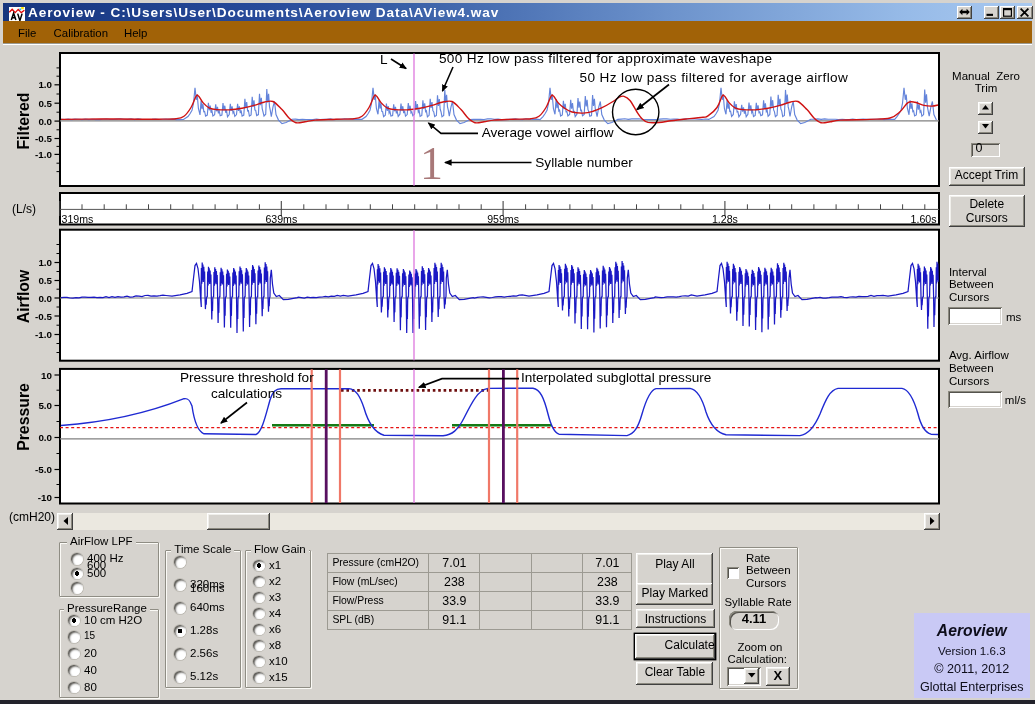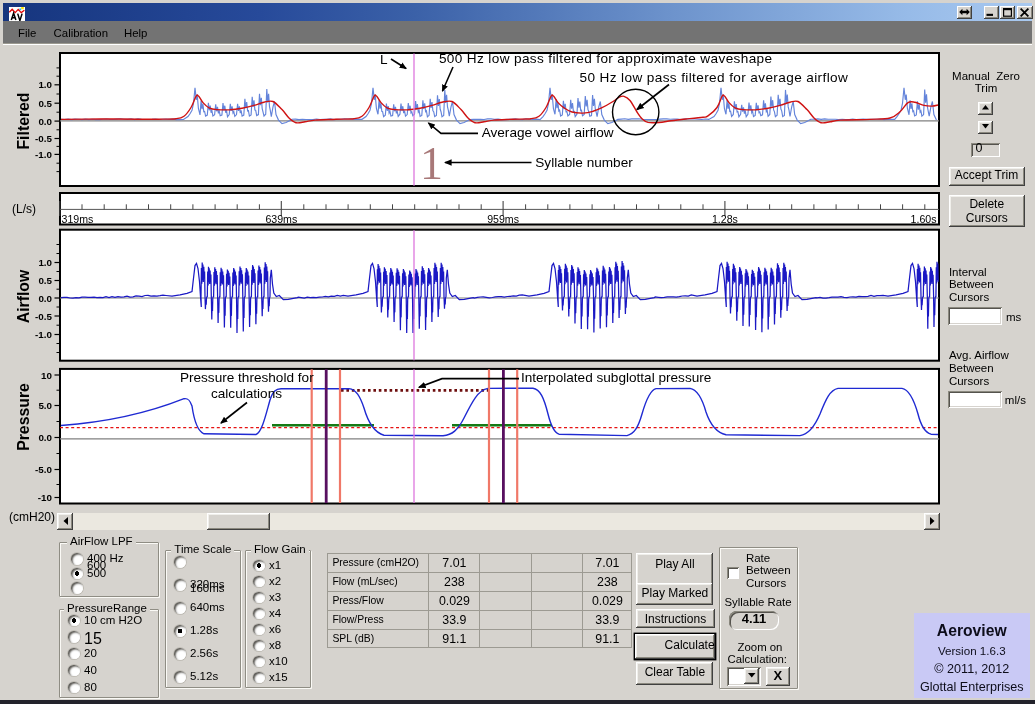--- a/index.html
+++ b/index.html
@@ -3,21 +3,21 @@
 <style>
 *{margin:0;padding:0;box-sizing:border-box;}
 html,body{width:1035px;height:704px;overflow:hidden;}
 body{font-family:"Liberation Sans",sans-serif;background:#d6d3ce;position:relative;}
 #root{position:absolute;left:0;top:0;width:1035px;height:704px;background:#d6d3ce;}
 #tbar{position:absolute;left:3px;top:3px;width:1029px;height:17.5px;
  background:linear-gradient(90deg,#16357e 0%,#274a9a 25%,#3b61a8 40%,#6d93cc 65%,#97bbe8 88%,#a9c9f0 100%);}
 #ttext{position:absolute;left:25px;top:2px;color:#fff;font-size:13.6px;font-weight:bold;letter-spacing:0.9px;}
 .cbtn{position:absolute;top:2.5px;width:15.5px;height:13.5px;background:#d6d3ce;text-align:center;
  box-shadow:inset -1px -1px 0 #404040,inset 1px 1px 0 #fff,inset -2px -2px 0 #8b897f;}
-#menu{position:absolute;left:3px;top:20.5px;width:1029px;height:23px;background:#737373;
+#menu{position:absolute;left:3px;top:20.5px;width:1029px;height:23px;background:#a16207;
  border-bottom:1px solid #9b9990;box-shadow:0 1px 0 #fff;}
 #menu span{position:absolute;top:6px;font-size:11.4px;color:#000;}
 #charts{position:absolute;left:0;top:0;}
 .ax{font:bold 9.8px "Liberation Sans",sans-serif;fill:#000;}
 .tx{font:10.6px "Liberation Sans",sans-serif;fill:#000;}
 .rot{font:bold 15.8px "Liberation Sans",sans-serif;fill:#000;}
 .un{font:12px "Liberation Sans",sans-serif;fill:#000;}
 .an{font:13.6px "Liberation Sans",sans-serif;fill:#000;}
 .syl{font:46px "Liberation Serif",serif;fill:#a87878;}
 .btn{position:absolute;background:#d6d3ce;text-align:center;color:#000;
@@ -33,37 +33,38 @@
 .rad.sel{background:radial-gradient(circle,#000 0 2.25px,#fff 2.35px);}
 .chk{position:absolute;width:11.5px;height:11.5px;background:#fff;
  box-shadow:inset 1px 1px 0 #8b897f,inset -1px -1px 0 #fff,inset 2px 2px 0 #55534e;}
 #tbl{position:absolute;left:327.4px;top:553px;border-collapse:collapse;table-layout:fixed;background:#d6d3ce;}
 #tbl td{border:1px solid #9c9a92;text-align:center;font-size:12.4px;height:18.9px;padding:0;color:#000;}
 #tbl tr.hd td{font-weight:bold;font-size:11.6px;height:16.5px;}
 #tbl td.lc{text-align:left;padding-left:4px;}
 #tbl td.sm{font-size:10.4px;}
 #tbl{border:1px solid #7f7d76;}
 #credit{position:absolute;left:913.5px;top:612.7px;width:116.5px;height:85.5px;background:#c9c9f5;text-align:center;color:#0d0d1a;}
-#credit .c1{font-size:15.7px;font-weight:bold;margin-top:9px;}
+#credit .c1{font-size:15.7px;font-weight:bold;margin-top:9px;font-style:italic;}
 #credit .c2{font-size:11.6px;margin-top:4.5px;}
 #credit .c3{font-size:12.6px;margin-top:5px;}
 #credit .c4{font-size:12.6px;margin-top:3.5px;}
 #botstrip{position:absolute;left:0;top:699.5px;width:1035px;height:4.5px;background:#23232b;}
 </style></head>
 <body>
 <div id="root">
 <div id="tbar">
       <svg width="16" height="15" viewBox="0 0 16 15" style="position:absolute;left:5.5px;top:3.5px;">
         <rect x="0" y="0" width="16" height="15" fill="#fff"></rect>
         <rect x="12.2" y="0" width="2.6" height="2.2" fill="#ffe400"></rect>
         <rect x="10.4" y="1.4" width="1.8" height="1.8" fill="#2cc6dc"></rect>
         <path d="M0.3,5.2 L3.2,2.2 L6.2,5.6 L9.2,2.4 L12.2,5.6 L15.4,3.2" fill="none" stroke="#e20606" stroke-width="1.35"></path>
         <path d="M2.3,13 L4.6,6.2 L6.9,13 M3.1,10.8 L6.1,10.8" fill="none" stroke="#000" stroke-width="1.5"></path>
         <path d="M8.7,6.6 L10.9,13.6 L13.1,6.6" fill="none" stroke="#000" stroke-width="1.5"></path>
       </svg>
+      <span id="ttext">Aeroview - C:\Users\User\Documents\Aeroview Data\AView4.wav</span>
       <div class="cbtn" style="left:953.5px;">
         <svg width="11" height="8" viewBox="0 0 11 8" style="display:block;margin:2.8px auto 0">
           <path d="M0.2,4 L3.4,0.8 L3.4,2.8 L7.6,2.8 L7.6,0.8 L10.8,4 L7.6,7.2 L7.6,5.2 L3.4,5.2 L3.4,7.2 z" fill="#000"></path>
         </svg>
       </div>
       <div class="cbtn" style="left:980.5px;">
         <svg width="8" height="9" viewBox="0 0 8 9" style="display:block;margin:1.8px auto 0 2px">
           <rect x="0.5" y="6.8" width="6.5" height="2.1" fill="#000"></rect>
         </svg>
       </div>
@@ -239,21 +240,21 @@
     <div class="lbl" style="left:87px;top:552px;font-size:11.5px;">400 Hz</div>
 <div class="rad sel" style="left:71px;top:567.8px;"></div>
     <div class="lbl" style="left:87px;top:566.5px;font-size:11.5px;">500</div>
 <div class="rad" style="left:71px;top:582.3px;"></div>
     <div class="lbl" style="left:87px;top:559px;font-size:11.5px;">600</div>
 <div class="grp" style="left:59px;top:609px;width:99.6px;height:89px;"></div>
     <div class="glbl" style="left:64px;top:602px;">PressureRange</div>
 <div class="rad sel" style="left:68px;top:614.8px;"></div>
     <div class="lbl" style="left:84px;top:613.5px;font-size:11.5px;">10 cm H2O</div>
 <div class="rad" style="left:68px;top:631.3px;"></div>
-    <div class="lbl" style="left:84px;top:630px;font-size:16px;">15</div>
+    <div class="lbl" style="left:84px;top:630px;font-size:10px;">15</div>
 <div class="rad" style="left:68px;top:647.8px;"></div>
     <div class="lbl" style="left:84px;top:646.5px;font-size:11.5px;">20</div>
 <div class="rad" style="left:68px;top:664.8px;"></div>
     <div class="lbl" style="left:84px;top:663.5px;font-size:11.5px;">40</div>
 <div class="rad" style="left:68px;top:681.8px;"></div>
     <div class="lbl" style="left:84px;top:680.5px;font-size:11.5px;">80</div>
 <div class="grp" style="left:165.3px;top:549.6px;width:75.7px;height:138.1px;"></div>
     <div class="glbl" style="left:171.3px;top:542.6px;">Time Scale</div>
 <div class="rad" style="left:174px;top:556.3px;"></div>
     <div class="lbl" style="left:190px;top:582px;font-size:11.5px;">160ms</div>
@@ -302,27 +303,20 @@
           <td>7.01</td>
         </tr>
         <tr>
           <td class="lc sm">Flow (mL/sec)</td>
           <td>238</td>
           <td></td>
           <td></td>
           <td>238</td>
         </tr>
         <tr>
-          <td class="lc sm">Press/Flow</td>
-          <td>0.029</td>
-          <td></td>
-          <td></td>
-          <td>0.029</td>
-        </tr>
-        <tr>
           <td class="lc sm">Flow/Press</td>
           <td>33.9</td>
           <td></td>
           <td></td>
           <td>33.9</td>
         </tr>
         <tr>
           <td class="lc sm">SPL (dB)</td>
           <td>91.1</td>
           <td></td>

